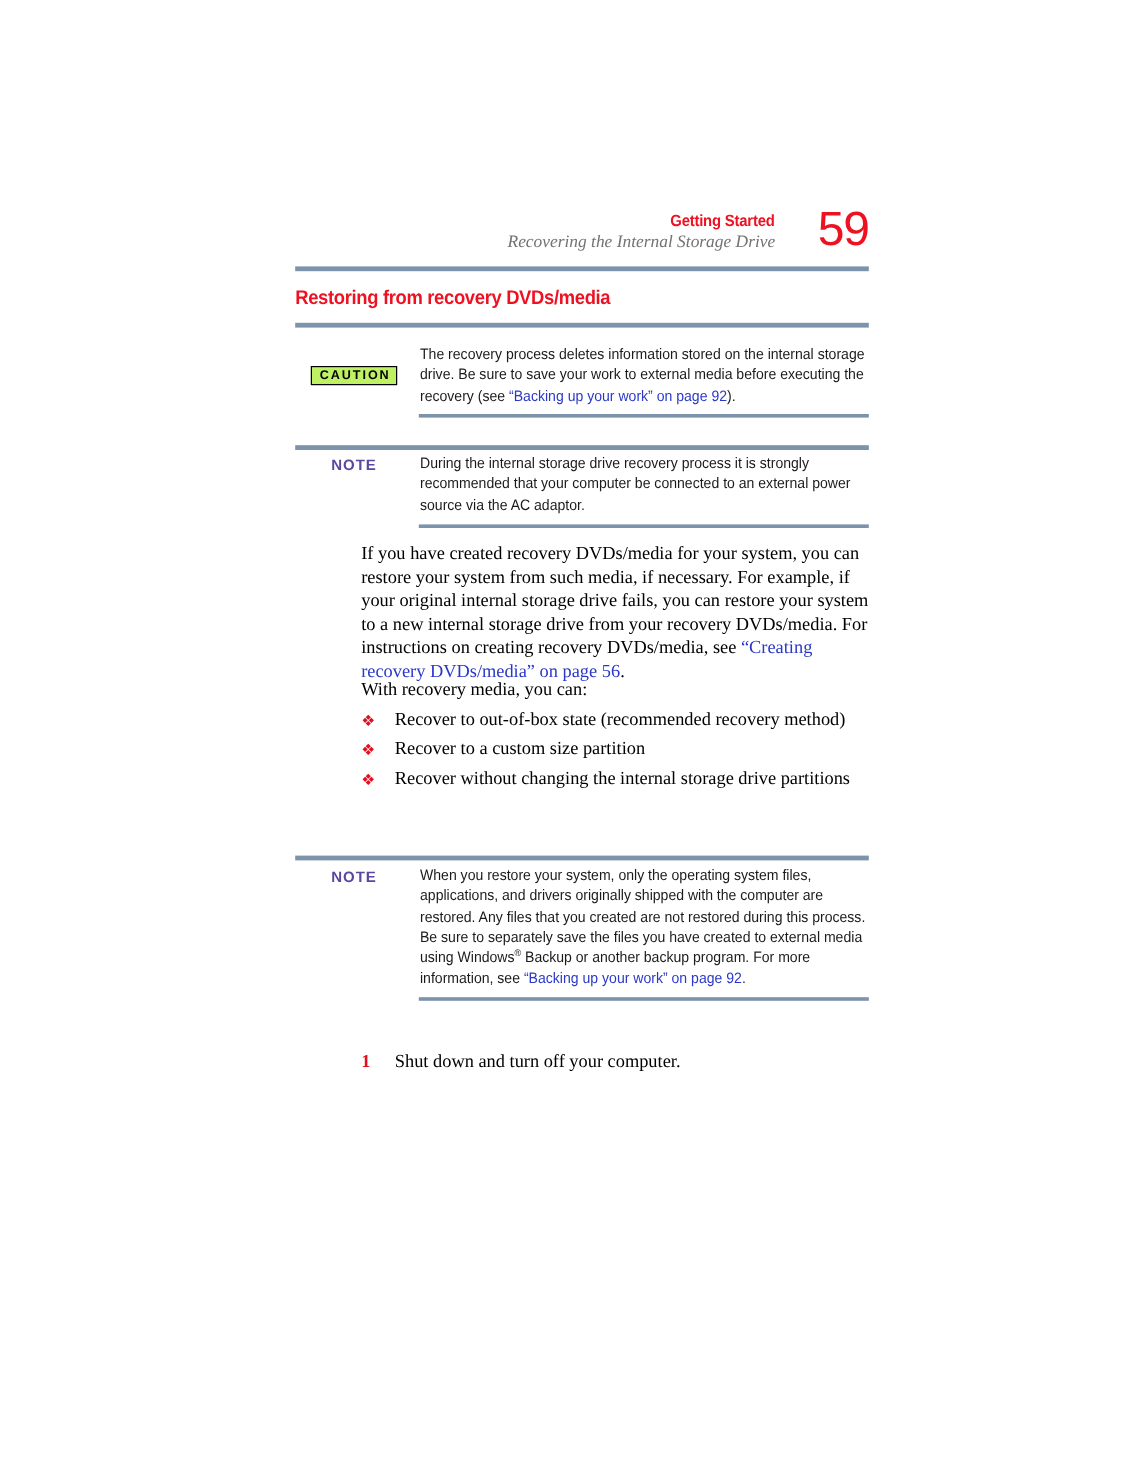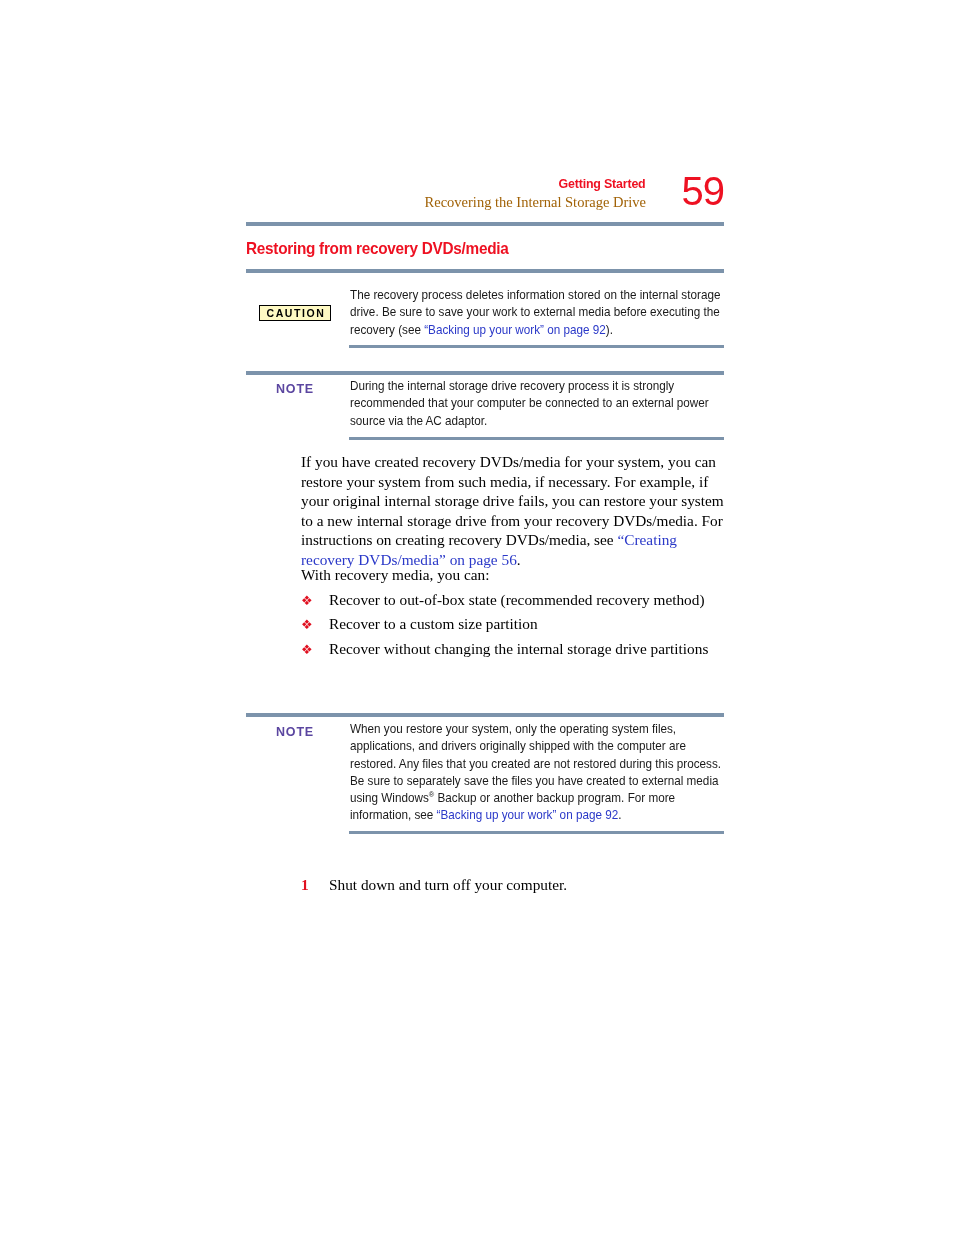--- a/index.html
+++ b/index.html
@@ -42,22 +42,23 @@
     letter-spacing: -0.2px;
     white-space: nowrap;
     transform: scaleX(0.92);
     transform-origin: right top;
   }
   .hdr-section {
     position: absolute;
     right: 78px;
     top: 18px;
     font-family: "Liberation Serif", serif;
+    font-style: italic;
     font-size: 14.5px;
-    color: #a16207;
+    color: #737373;
     white-space: nowrap;
   }
   .hdr-pageno {
     position: absolute;
     right: 0px;
     top: -9px;
     font-family: "Liberation Sans", sans-serif;
     font-size: 40px;
     color: #ee1122;
     line-height: 48px;
@@ -102,21 +103,21 @@
   }
   .admon-label {
     position: absolute;
     left: 0px;
     top: 0px;
     width: 98px;
     text-align: center;
   }
   .caution-badge {
     display: inline-block;
-    background: #fef9c3;
+    background: #bef264;
     border: 1.5px solid #000000;
     color: #000000;
     font-family: "Liberation Sans", sans-serif;
     font-weight: bold;
     font-size: 10.5px;
     letter-spacing: 1.6px;
     padding: 1px 4px 1px 6px;
     line-height: 12px;
     margin-top: 17px;
   }

